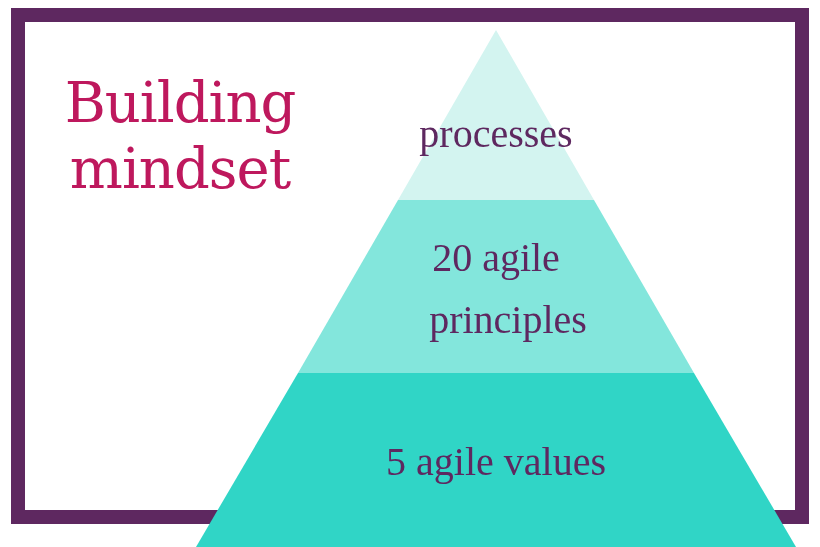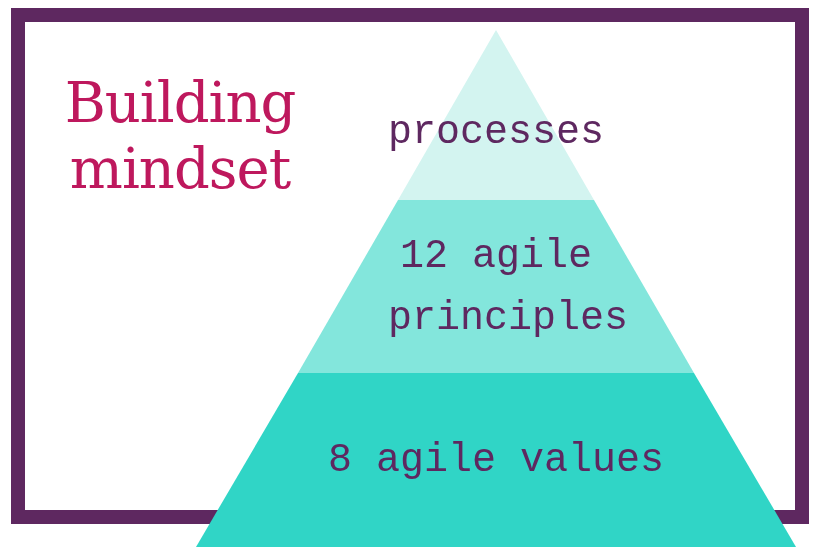--- a/index.html
+++ b/index.html
@@ -2,34 +2,34 @@
 <html><head>
 <meta charset="utf-8">
 <style>
   html,body{margin:0;padding:0;background:#ffffff;}
   body{width:820px;height:547px;position:relative;overflow:hidden;}
   .frame{position:absolute;left:11px;top:8px;width:770px;height:488px;border:14px solid #5e2860;}
   .title{position:absolute;left:60px;top:70px;width:240px;text-align:center;color:#be185d;
     font-family:"DejaVu Serif",serif;font-weight:normal;font-size:56px;line-height:66px;letter-spacing:-1px;}
   .title div{white-space:nowrap;}
   svg{position:absolute;left:0;top:0;}
-  .lbl{position:absolute;color:#5e2860;font-family:Liberation Mono, monospace;font-size:40px;text-align:center;white-space:nowrap;}
+  .lbl{position:absolute;color:#5e2860;font-family:Liberation Serif, serif;font-size:40px;text-align:center;white-space:nowrap;}
 </style>
 </head>
 <body>
 
 <div class="frame"></div>
 
 <div class="title">
   <div>Building</div>
   <div>mindset</div>
 </div>
 
 <svg width="820" height="547">
   <polygon points="496,30 594,200 398,200" fill="#d3f4f0"></polygon>
   <polygon points="398,200 594,200 694,373 298,373" fill="#83e6dc"></polygon>
   <polygon points="298,373 694,373 796,547 196,547" fill="#30d5c6"></polygon>
 </svg>
 
 <div class="lbl" style="left:346px;top:110px;width:300px;">processes</div>
-<div class="lbl" style="left:346px;top:234px;width:300px;">12 agile</div>
+<div class="lbl" style="left:346px;top:234px;width:300px;">20 agile</div>
 <div class="lbl" style="left:358px;top:296px;width:300px;">principles</div>
-<div class="lbl" style="left:296px;top:438px;width:400px;">8 agile values</div>
+<div class="lbl" style="left:296px;top:438px;width:400px;">5 agile values</div>
 
 </body></html>

